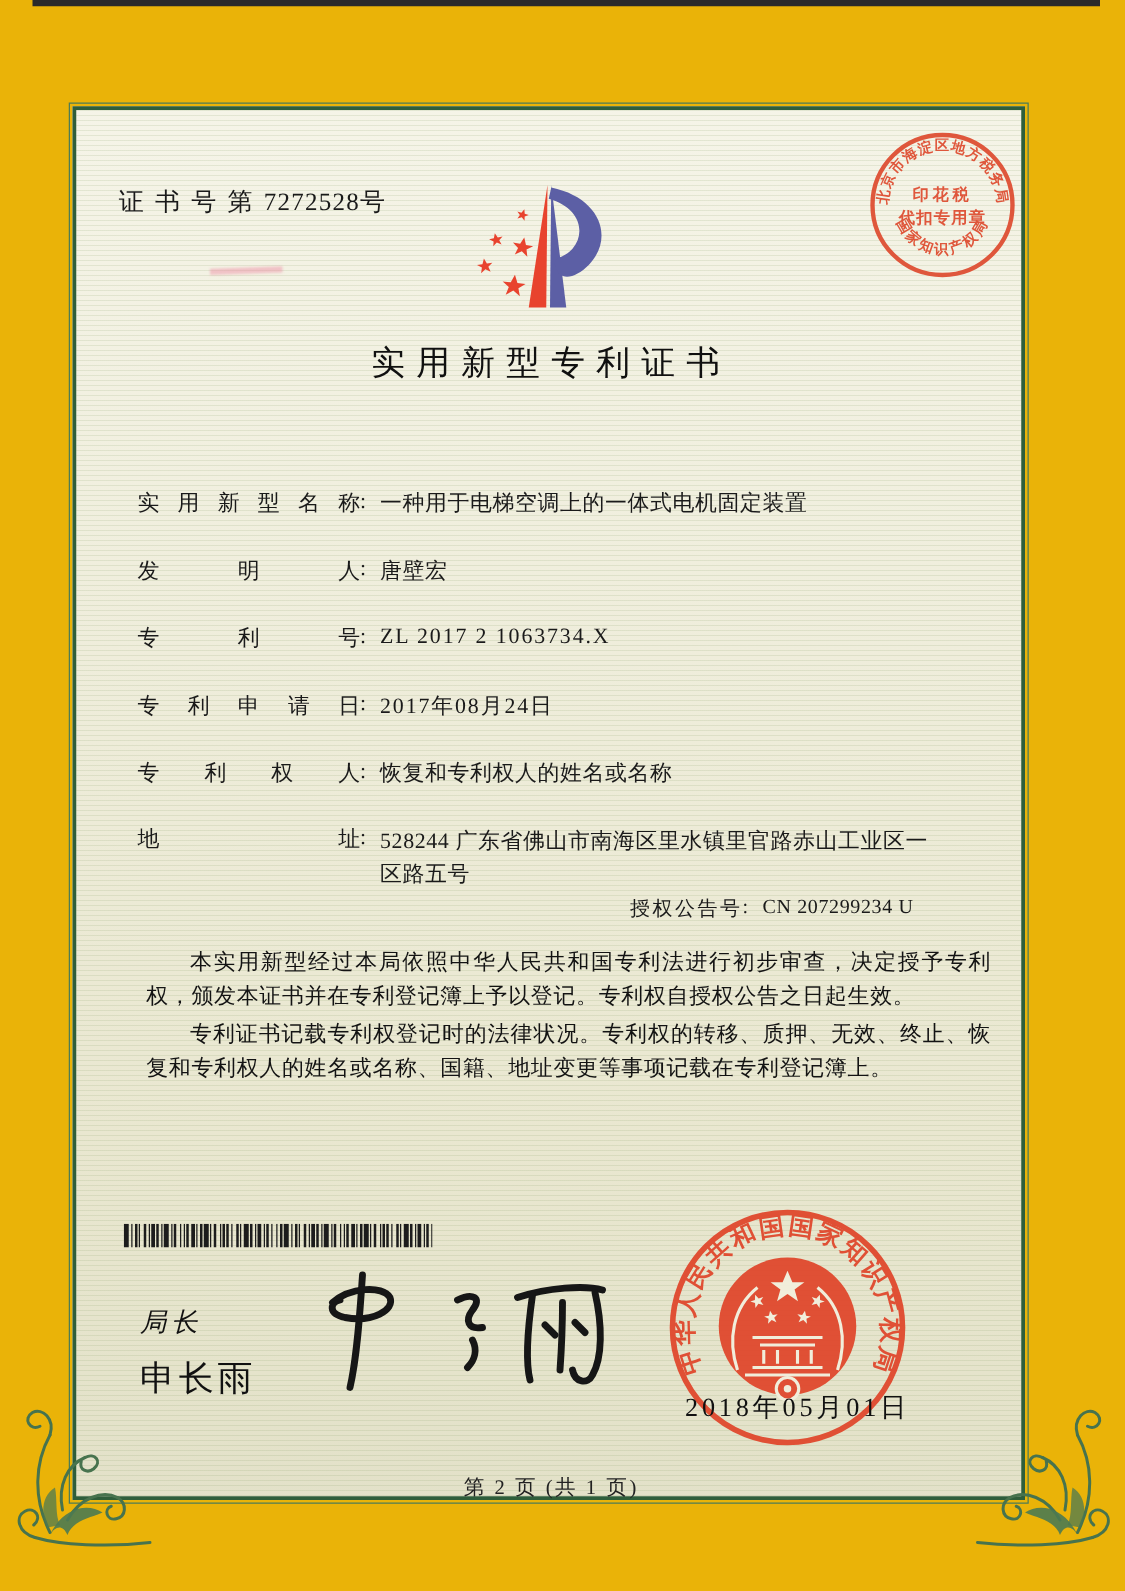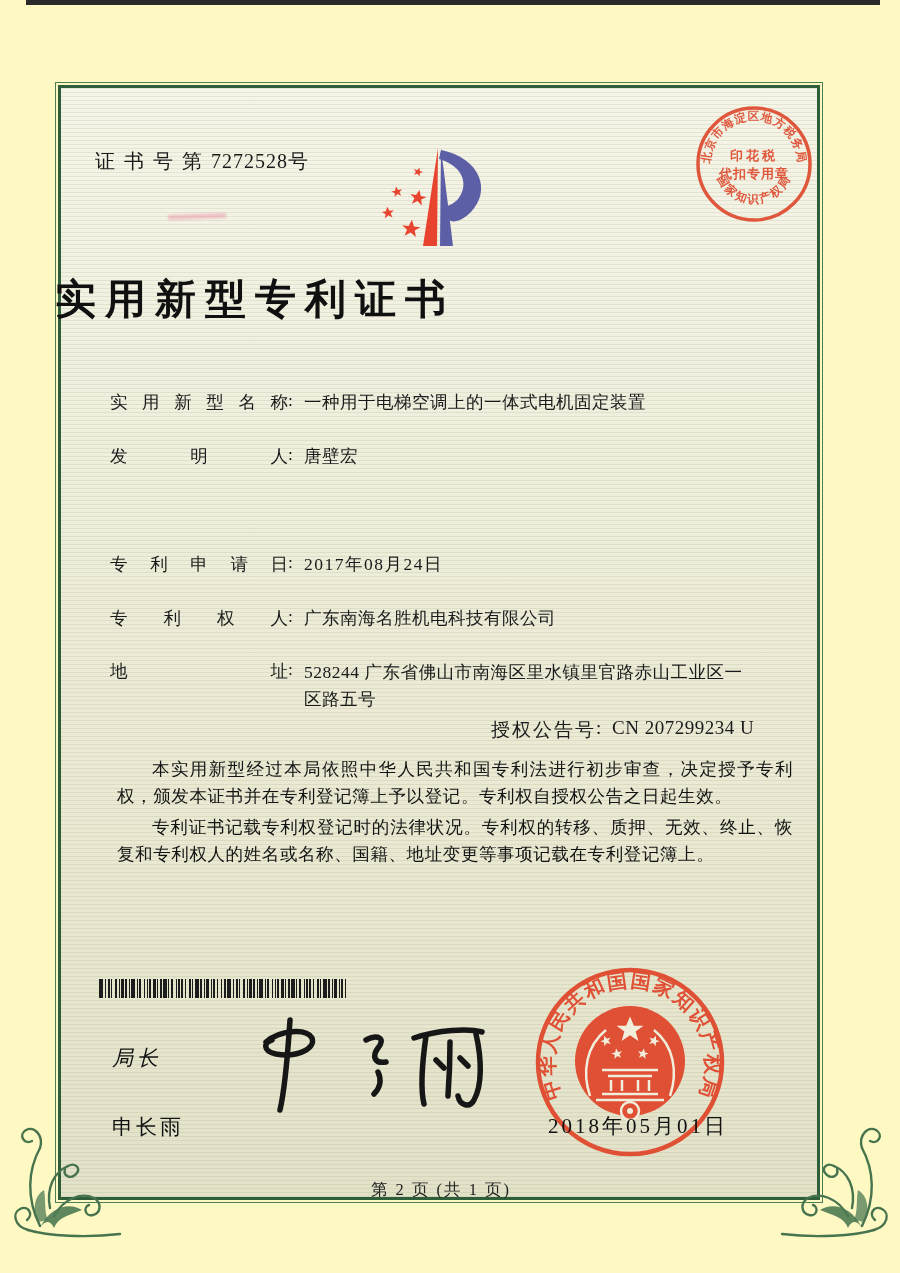--- a/index.html
+++ b/index.html
@@ -1,60 +1,60 @@
 <!DOCTYPE html>
 <html><head>
 <meta charset="utf-8">
 <style>
   html,body{margin:0;padding:0;background:#e9e7de;}
   .page{
     position:relative;width:900px;height:1273px;margin:0 auto;
-    background:#fef9c3;overflow:hidden;
+    background:#eab308;overflow:hidden;
     font-family:"Liberation Serif","DejaVu Serif",serif;color:#1a1a1a;
   }
   .scan-edge{position:absolute;top:0;left:26px;right:20px;height:5px;background:#2a2a2a;}
   
   .frame{position:absolute;left:55px;top:82px;width:768px;height:1121px;
     border:1.5px solid #4e7c55;padding:2px;box-sizing:border-box;}
   .frame-fill{width:100%;height:100%;box-sizing:border-box;border:3.5px solid #2f5e3b;
     background-color:#f0eedb;
     background-image:
       repeating-linear-gradient(0deg, rgba(130,158,98,0.16) 0 1px, rgba(0,0,0,0) 1px 4px),
       linear-gradient(180deg, rgba(255,255,255,0.35) 0%, rgba(215,212,178,0.28) 75%, rgba(205,204,170,0.38) 100%);
   }
   .artifact{position:absolute;left:168px;top:214px;width:58px;height:5px;
     background:rgba(236,128,158,0.42);filter:blur(1px);transform:rotate(-2deg);}
   
   .cert-no{position:absolute;left:95px;top:148px;font-size:20px;letter-spacing:1px;}
   .cert-no .sp{letter-spacing:9px;}
   .logo{position:absolute;left:368px;top:144px;width:140px;height:116px;}
   .tax-stamp{position:absolute;left:688px;top:98px;width:132px;height:132px;opacity:0.92;}
-  .doc-title{position:absolute;left:55px;top:272px;width:772px;
-    font-size:41px;font-weight:700;letter-spacing:9px;color:#101010;}
+  .doc-title{position:absolute;left:55px;top:272px;width:772px;text-align:center;
+    font-size:27px;font-weight:400;letter-spacing:9px;color:#101010;}
   
   .field{position:absolute;left:110px;font-size:17.5px;white-space:nowrap;}
   .flabel{display:inline-block;width:178px;text-align:justify;text-align-last:justify;vertical-align:top;}
   .fcolon{display:inline-block;width:16px;vertical-align:top;}
   .fvalue{letter-spacing:0.5px;vertical-align:top;}
   .r1{top:390px}.r2{top:444px}.r3{top:498px}.r4{top:552px}.r5{top:606px}
   .r6{top:659px}.r7{top:717px}
   .r6 .fvalue{display:inline-block;width:452px;white-space:normal;line-height:27px;}
   .field .num{letter-spacing:1.5px;}
-  .col-right{position:absolute;left:491px;top:717px;font-size:19px;white-space:nowrap;}
+  .col-right{position:absolute;left:504px;top:717px;font-size:16px;white-space:nowrap;}
   .col-right .flabel{width:auto;text-align-last:auto;letter-spacing:2px;}
   
   .body-text{position:absolute;left:100px;top:756px;width:676px;margin-left:17px;}
   .body-text p{margin:0 0 5px 0;font-size:17.5px;line-height:26.5px;
     text-align:justify;text-indent:2em;letter-spacing:0.6px;color:#131313;}
   
   .barcode{position:absolute;left:99px;top:979px;}
   .issuer-title{position:absolute;left:112px;top:1044px;font-size:21px;letter-spacing:4px;
     font-family:"Liberation Sans","DejaVu Sans",sans-serif;font-weight:500;color:#111;font-style:italic;}
-  .issuer-name{position:absolute;left:112px;top:1084px;font-size:21px;letter-spacing:3px;
-    font-family:"Liberation Sans","DejaVu Sans",sans-serif;font-weight:500;color:#111;margin-top:29px;}
+  .issuer-name{position:absolute;left:112px;top:1084px;font-size:28px;letter-spacing:3px;
+    font-family:"Liberation Sans","DejaVu Sans",sans-serif;font-weight:500;color:#111;}
   .signature{position:absolute;left:228px;top:1008px;}
   .big-seal{position:absolute;left:532px;top:964px;width:196px;height:196px;opacity:0.93;}
   .seal-date{position:absolute;left:548px;top:1112px;font-size:21px;letter-spacing:3px;color:#111;}
   .footer{position:absolute;left:55px;top:1179px;width:772px;text-align:center;
     font-size:16.5px;letter-spacing:2px;color:#222;}
   .ornament{position:absolute;width:118px;height:128px;}
   .orn-left{left:4px;top:1118px;}
   .orn-right{left:780px;top:1118px;transform:scaleX(-1);}
   svg text{font-family:"Liberation Serif","DejaVu Serif",serif;}
 </style>
@@ -105,25 +105,28 @@
   </svg>
 
   <div class="doc-title">实用新型专利证书</div>
 
   <div class="field r2">
     <span class="flabel">发明人</span><span class="fcolon">:</span><span class="fvalue">唐壁宏</span>
   </div>
   <div class="field r1">
     <span class="flabel">实用新型名称</span><span class="fcolon">:</span><span class="fvalue">一种用于电梯空调上的一体式电机固定装置</span>
   </div>
+  <div class="field r3">
+    <span class="flabel">专利号</span><span class="fcolon">:</span><span class="fvalue num">ZL 2017 2 1063734.X</span>
+  </div>
   <div class="field r4">
     <span class="flabel">专利申请日</span><span class="fcolon">:</span><span class="fvalue num">2017年08月24日</span>
   </div>
   <div class="field r5">
-    <span class="flabel">专利权人</span><span class="fcolon">:</span><span class="fvalue">广东南海名胜机电科技有限公司</span>
+    <span class="flabel">专利权人</span><span class="fcolon">:</span><span class="fvalue">恢复和专利权人的姓名或名称</span>
   </div>
   <div class="field r6">
     <span class="flabel">地址</span><span class="fcolon">:</span><span class="fvalue">528244 广东省佛山市南海区里水镇里官路赤山工业区一区路五号</span>
   </div>
   <div class="col-right">
     <span class="flabel">授权公告号</span><span class="fcolon">:</span><span class="fvalue num">CN 207299234 U</span>
   </div>
 
   <div class="body-text">
     <p>本实用新型经过本局依照中华人民共和国专利法进行初步审查，决定授予专利权，颁发本证书并在专利登记簿上予以登记。专利权自授权公告之日起生效。</p>

